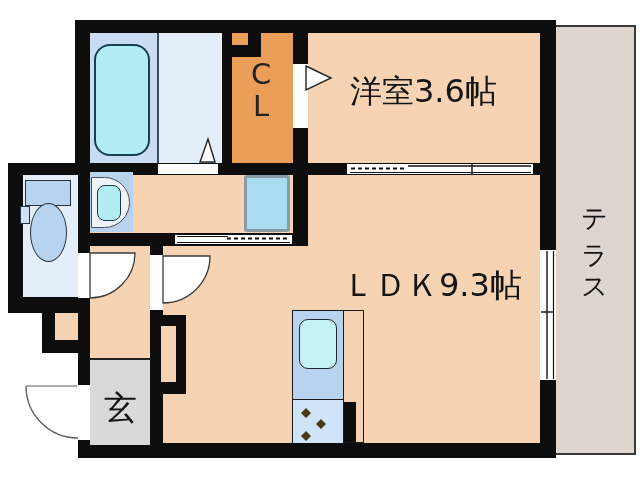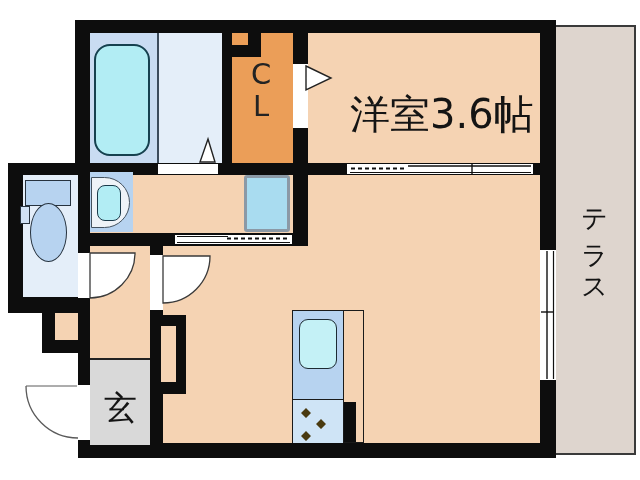--- a/index.html
+++ b/index.html
@@ -97,21 +97,22 @@
     <line x1="227" y1="238.5" x2="290" y2="238.5" stroke="#111" stroke-width="2" stroke-dasharray="4 3"></line>
     <line x1="177" y1="242.5" x2="290" y2="242.5" stroke="#111" stroke-width="1.2"></line>
 
     <line x1="547" y1="251" x2="547" y2="379" stroke="#111" stroke-width="1.4"></line>
     <line x1="553.5" y1="251" x2="553.5" y2="379" stroke="#111" stroke-width="1.2"></line>
     <line x1="541" y1="312" x2="553" y2="312" stroke="#111" stroke-width="1.4"></line>
 
     <path fill="#4a3a10" d="M 306,408 l 5,5 l -5,5 l -5,-5 Z  M 321,419 l 5,5 l -5,5 l -5,-5 Z  M 306,431 l 5,5 l -5,5 l -5,-5 Z"></path>
   </svg>
 
-  <div class="abs label" style="left:350px;top:70px;font-size:40px;margin-top:17px;">洋室3.6帖</div>
+  <div class="abs label" style="left:350px;top:70px;font-size:32px;">洋室3.6帖</div>
+  <div class="abs label" style="left:343px;top:264px;font-size:32px;">ＬＤＫ9.3帖</div>
   <div class="abs label" style="left:240px;top:58px;width:42px;font-size:29px;line-height:32px;text-align:center;color:#232323;">
     <span>C</span><br>
     <span>L</span>
   </div>
   <div class="abs label" style="left:578px;top:192px;font-size:26px;writing-mode:vertical-rl;letter-spacing:5px;">テラス</div>
   <div class="abs label" style="left:104px;top:386px;font-size:33px;">玄</div>
 
 </div>
 
 </body></html>

